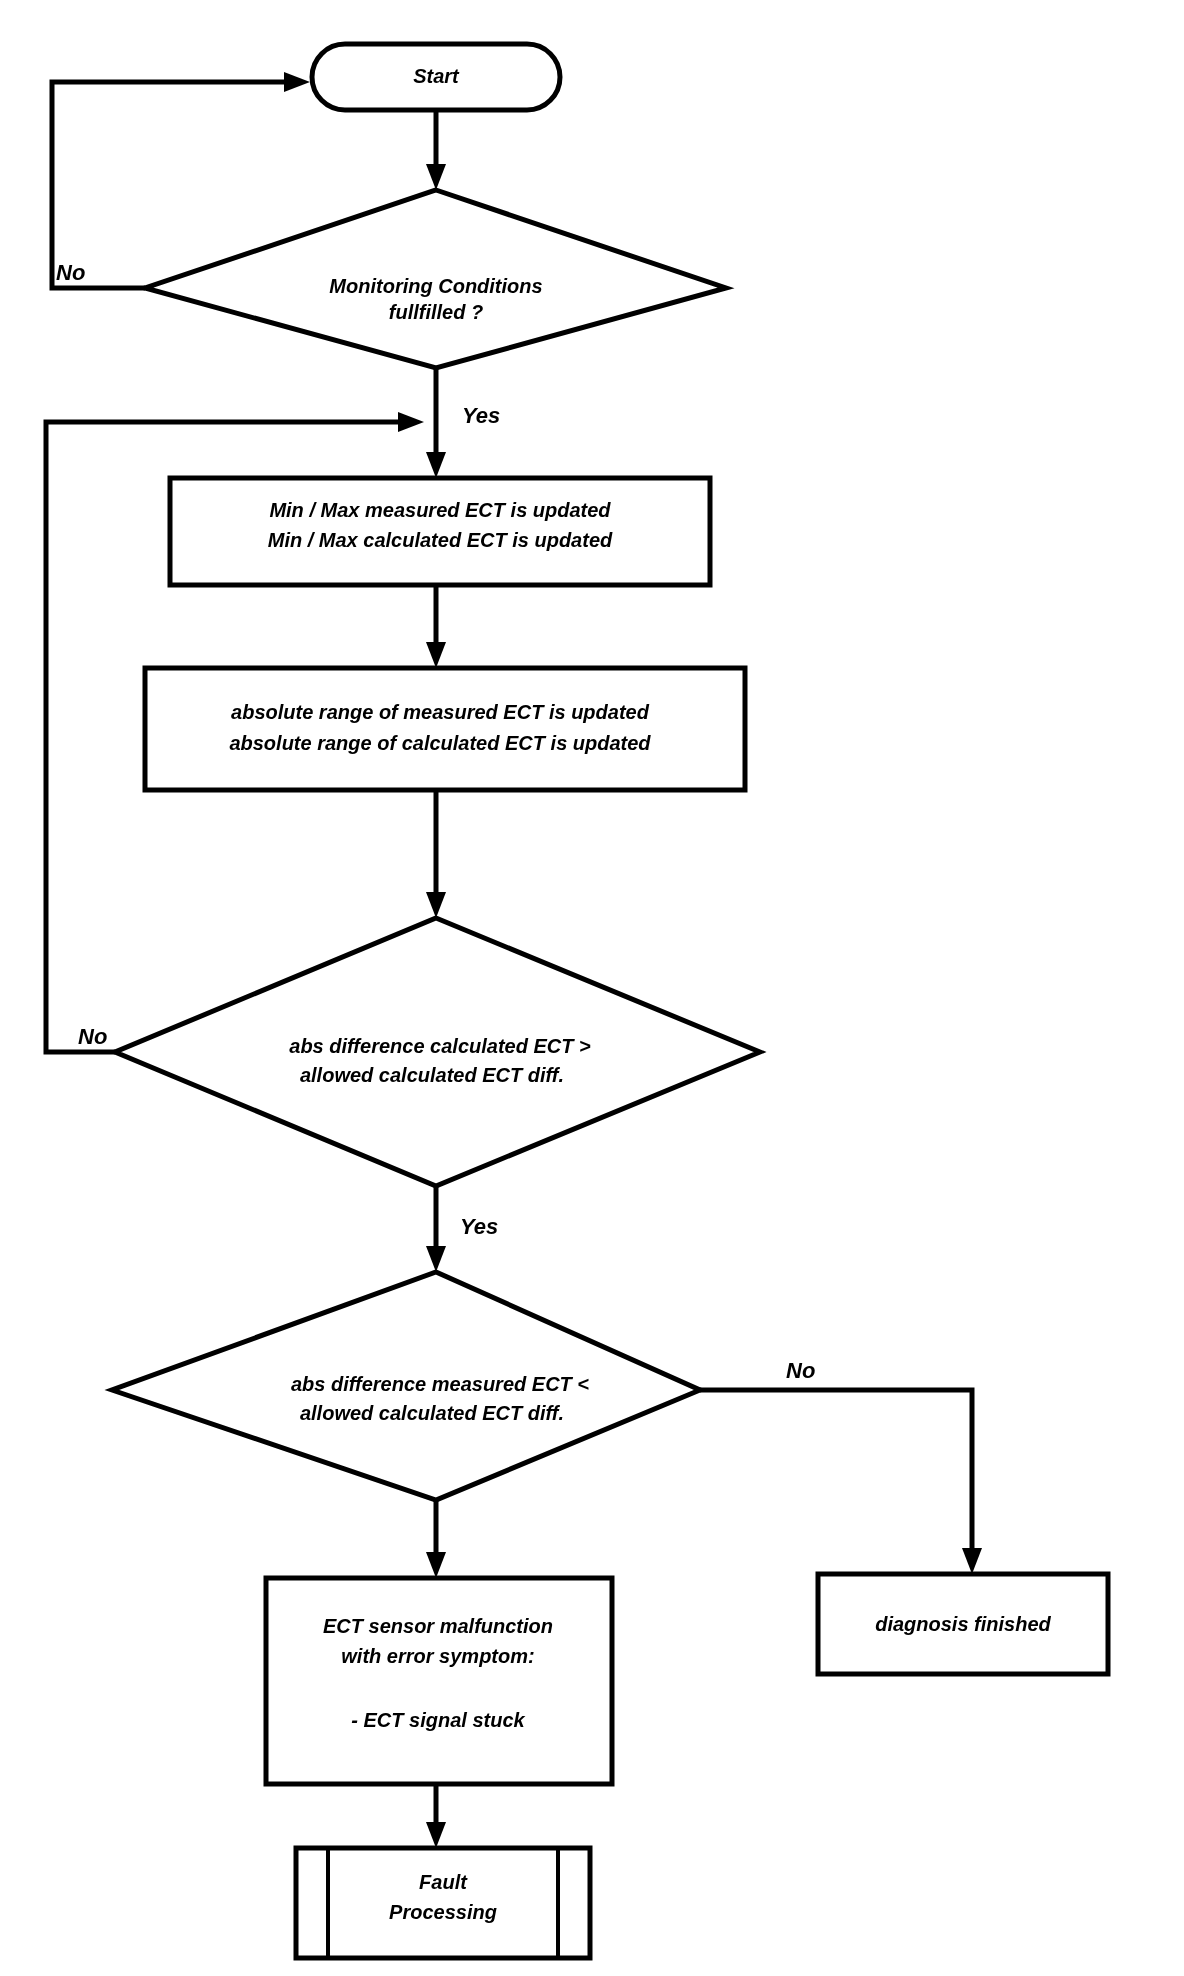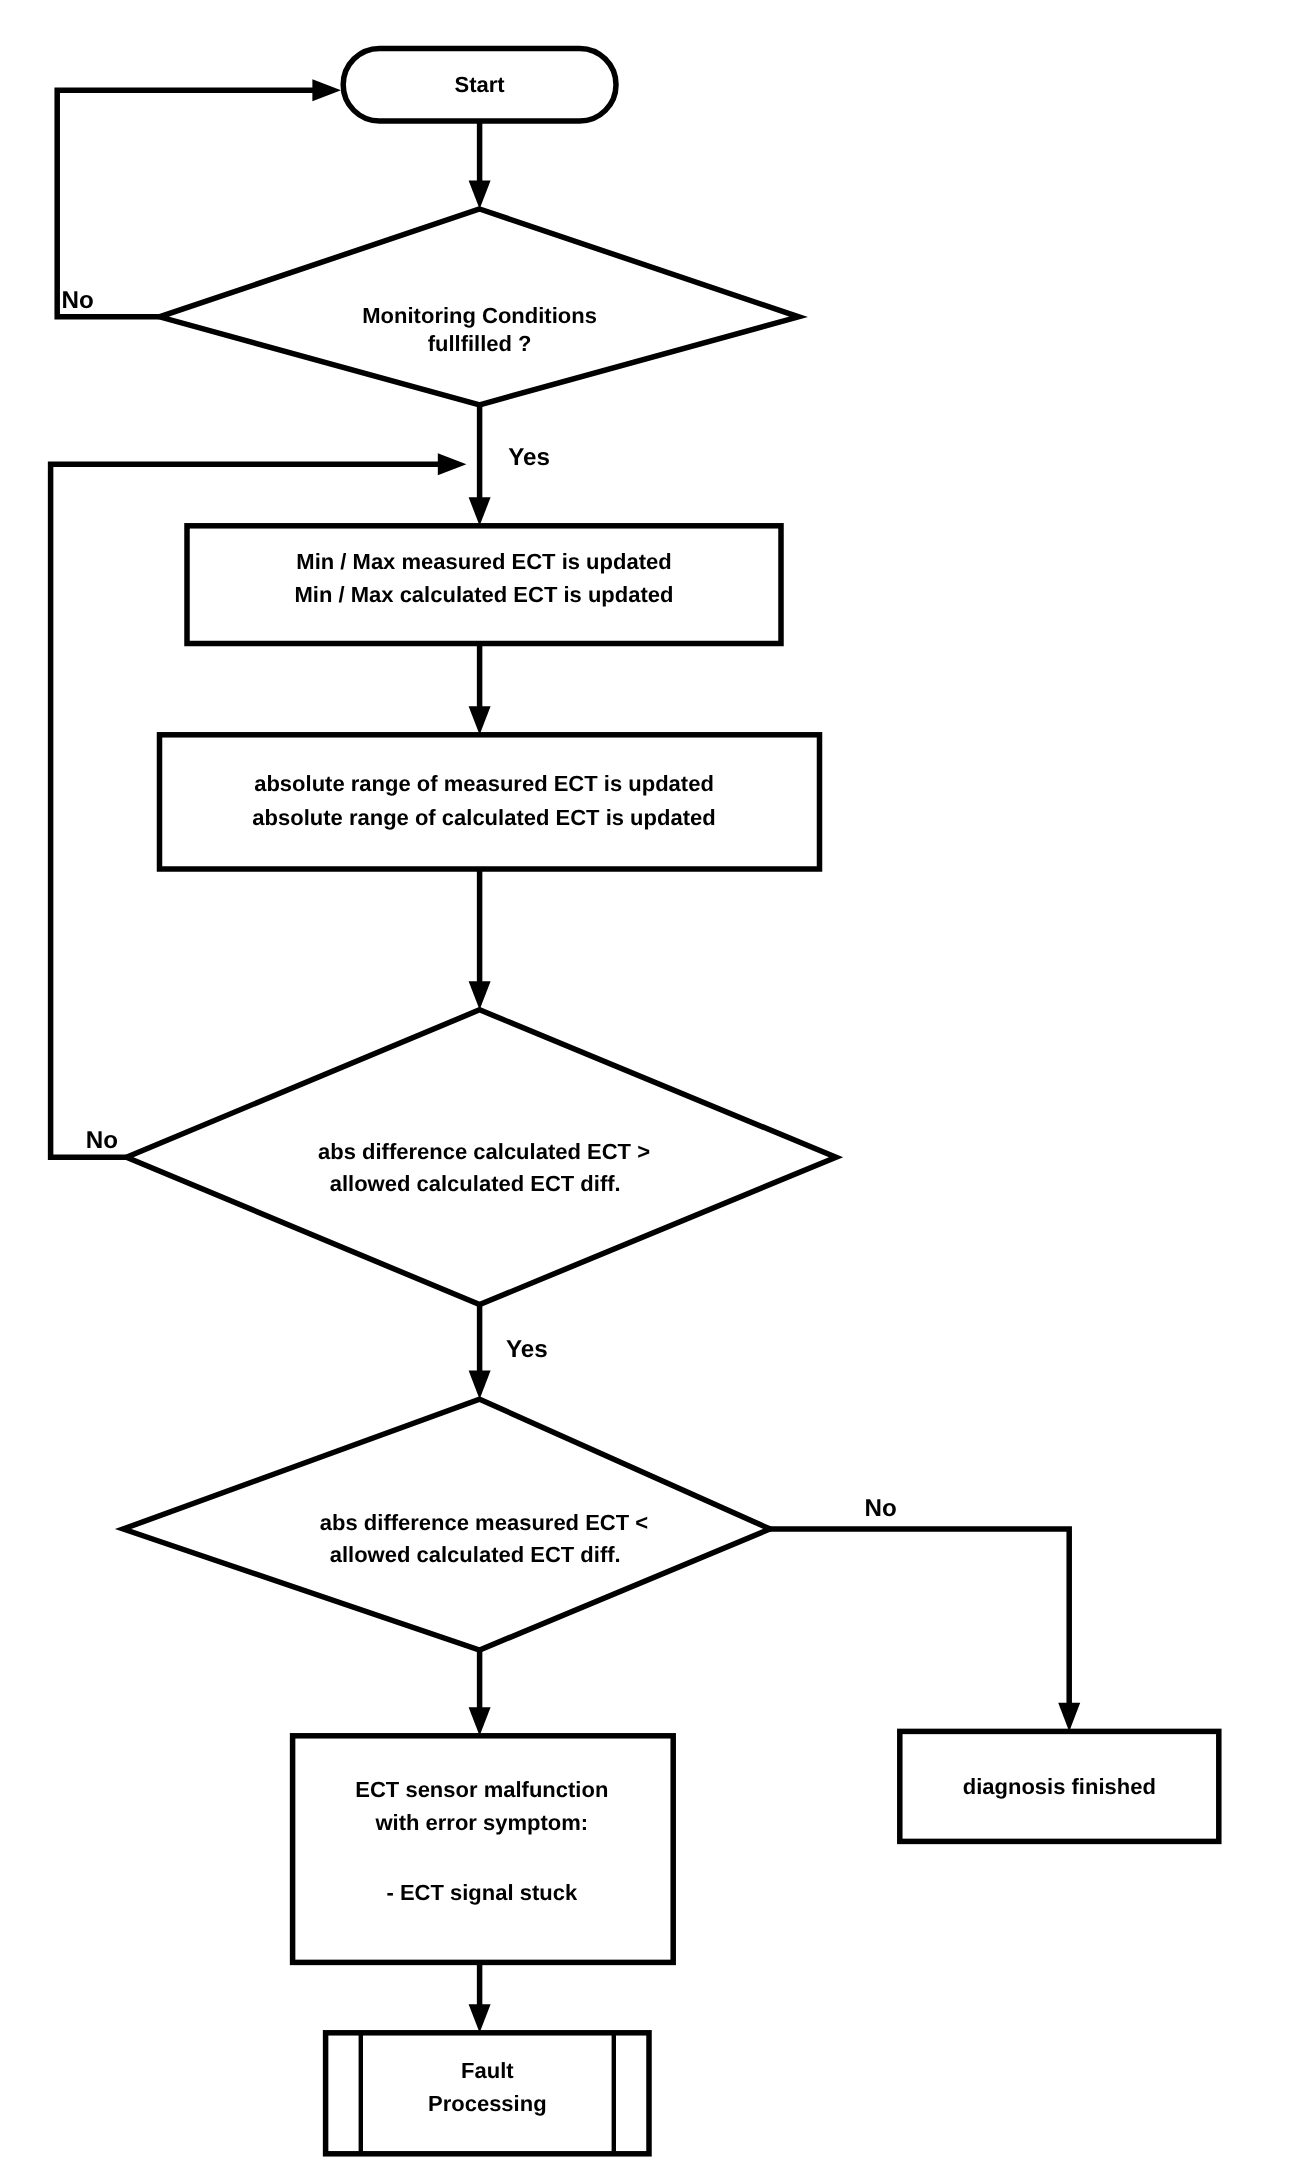--- a/index.html
+++ b/index.html
@@ -11,20 +11,21 @@
     width: 1184px;
     height: 1976px;
     font-family: "Liberation Sans", sans-serif;
     overflow: hidden;
   }
   #flowchart-root {
     position: relative;
     width: 1184px;
     height: 1976px;
     background: #ffffff;
+    font-style: italic;
   }
   svg.chart {
     display: block;
     width: 1184px;
     height: 1976px;
   }
   .shape-stroke {
     fill: #ffffff;
     stroke: #000000;
     stroke-width: 5;

